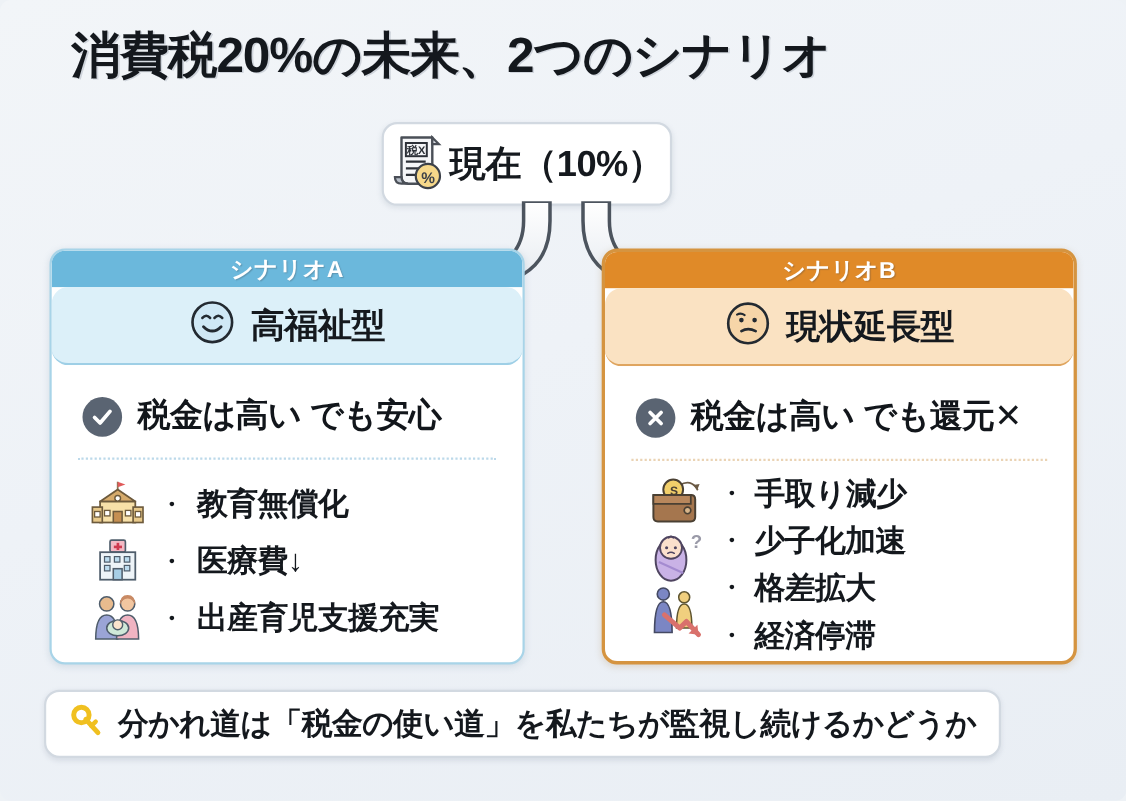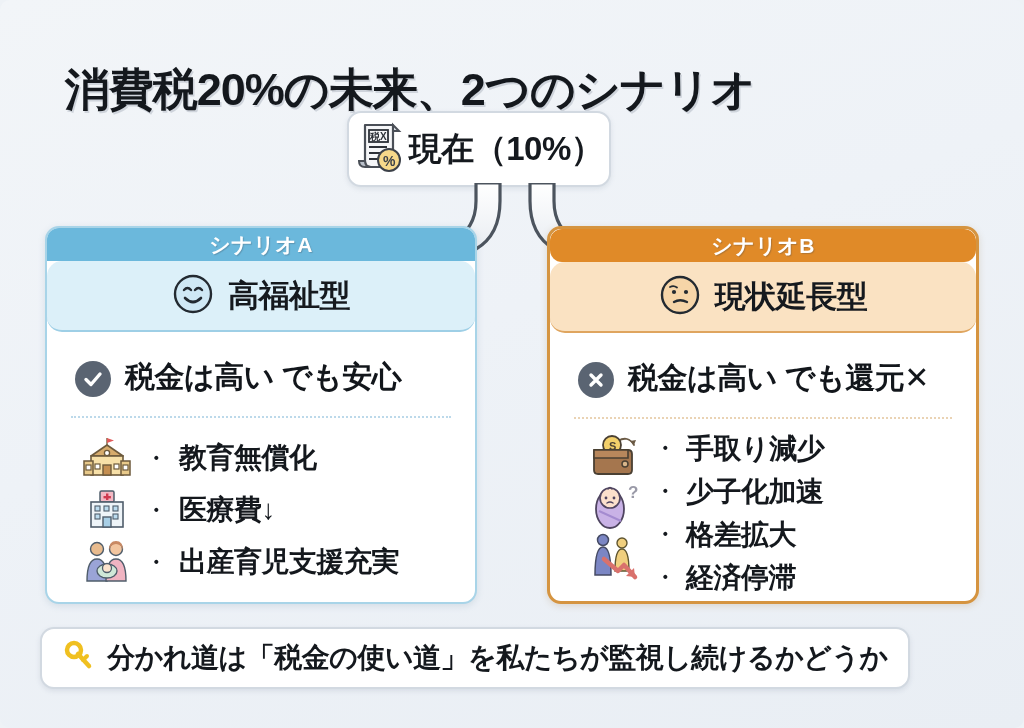--- a/index.html
+++ b/index.html
@@ -27,21 +27,20 @@
     top: 20px;
     left: 0;
     width: 820px;
     text-align: center;
     font-size: 45px;
     font-weight: 700;
     letter-spacing: -1px;
     color: #14181d;
     text-shadow: 1.5px 1.5px 0 rgba(140,150,165,0.33);
     white-space: nowrap;
-    margin-top: 40px;
   }
 
   
   .current-box {
     position: absolute;
     left: 347px;
     top: 111px;
     width: 264px;
     height: 76px;
     background: #ffffff;
@@ -90,21 +89,21 @@
     display: flex;
     align-items: center;
     justify-content: center;
     font-size: 21px;
     font-weight: 700;
     color: #ffffff;
     letter-spacing: 0.5px;
     text-shadow: 1px 1px 1px rgba(60,70,80,0.28);
   }
   .card-a .card-head { background: #6bb8dc; }
-  .card-b .card-head { background: #e08a28; border-radius: 12px; }
+  .card-b .card-head { background: #e08a28; }
 
   .card-sub {
     height: 71px;
     display: flex;
     align-items: center;
     justify-content: center;
     gap: 14px;
     border-radius: 15px;
   }
   .card-a .card-sub { background: #dcf0f9; border-bottom: 2px solid #9ecfe6; }

